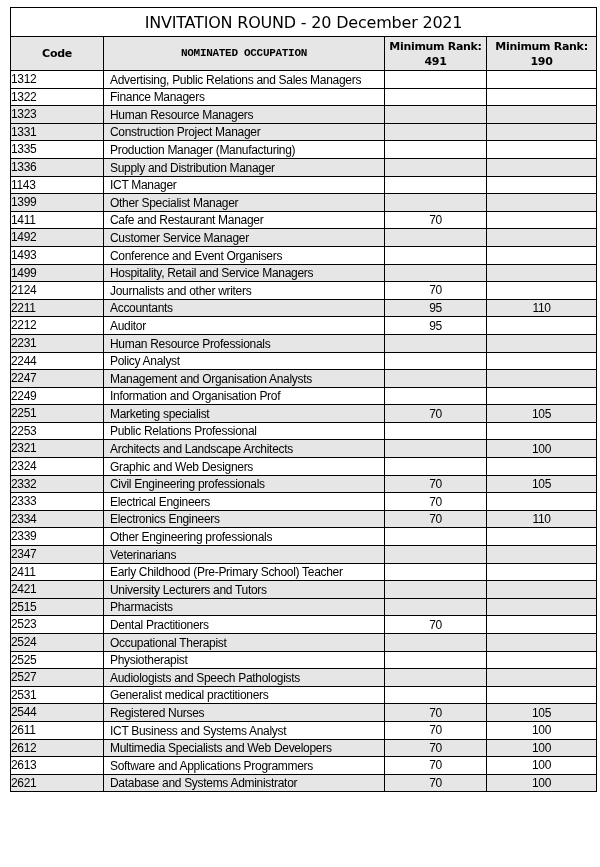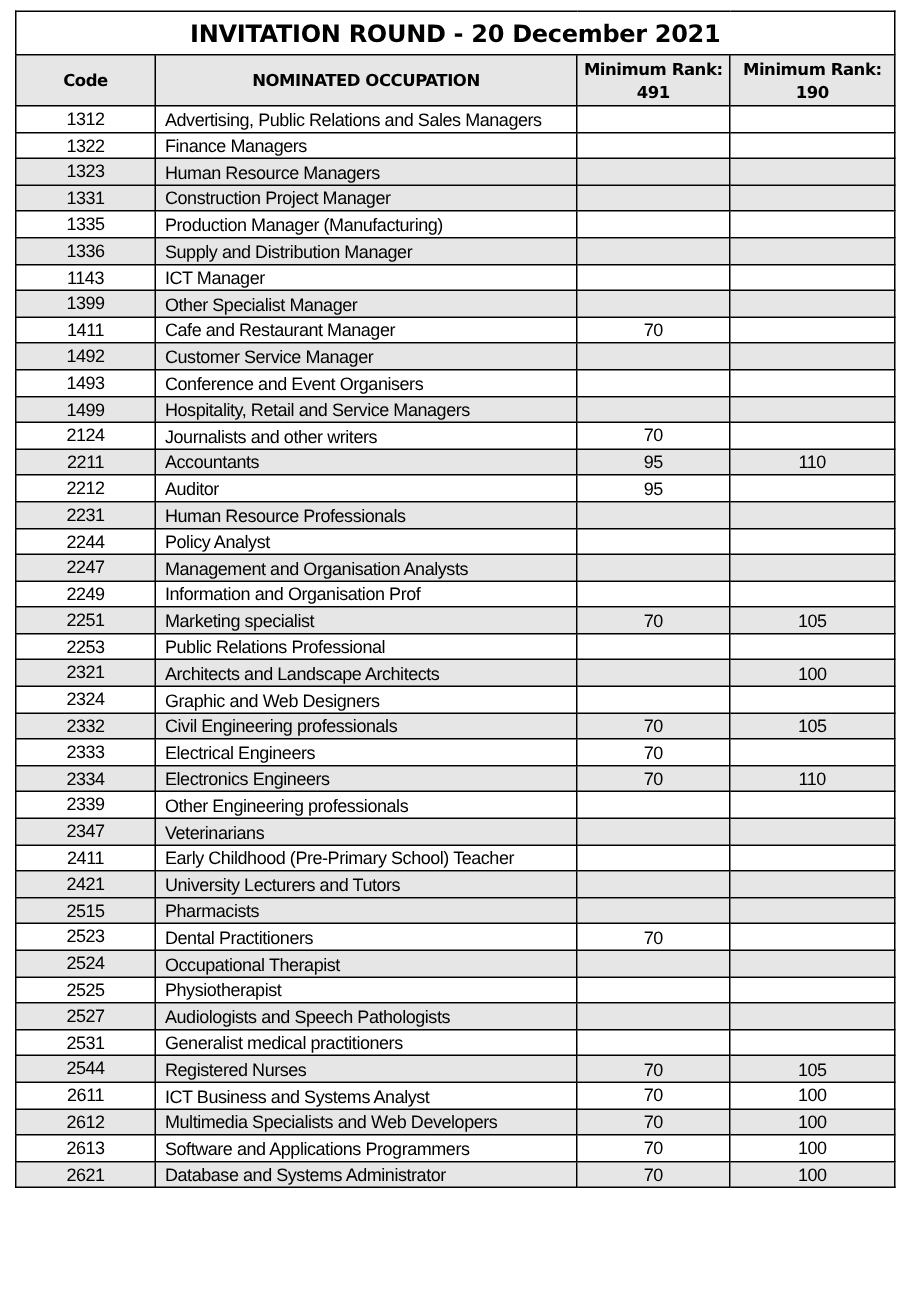--- a/index.html
+++ b/index.html
@@ -8,36 +8,36 @@
     position: absolute; left: 10px; top: 7px; width: 586px;
     border-collapse: collapse; table-layout: fixed;
     font-family: "Liberation Sans", sans-serif;
   }
   .tbl col.c1 { width: 93px; }
   .tbl col.c2 { width: 281px; }
   .tbl col.c3 { width: 102px; }
   .tbl col.c4 { width: 110px; }
   .title-cell {
     height: 28px; border: 1px solid #000; text-align: center;
-    font-family: "DejaVu Sans", sans-serif; font-weight: bold; font-size: 16px;
+    font-family: "DejaVu Sans", sans-serif; font-weight: normal; font-size: 16px;
     color: #000; padding: 0; letter-spacing: -0.2px;
   }
   .hdr th {
     background: #e6e6e6; border: 1px solid #000; padding: 0;
     font-family: "DejaVu Sans", sans-serif; font-weight: bold; font-size: 11px;
     color: #000; height: 33px; line-height: 15px; letter-spacing: -0.3px;
   }
-  .hdr th.occ { font-size: 11px; }
+  .hdr th.occ { font-size: 11px; font-family: Liberation Mono, monospace; }
   .row td {
     height: 16.6px; padding: 0; border-left: 1px solid #000; border-right: 1px solid #000;
     border-bottom: 1px solid #000; font-size: 12px; color: #000; line-height: 16px;
     letter-spacing: -0.3px; white-space: nowrap; overflow: hidden;
   }
   .row.alt td { background: #e6e6e6; }
-  .row td.code { text-align: center; vertical-align: top; }
+  .row td.code { vertical-align: top; }
   .row td.occ { padding-left: 6px; vertical-align: bottom; }
   .row td.r1, .row td.r2 { text-align: center; vertical-align: middle; }
 </style>
 </head>
 <body>
 
 <table class="tbl">
   <colgroup>
     <col class="c1">
       <col class="c2">

